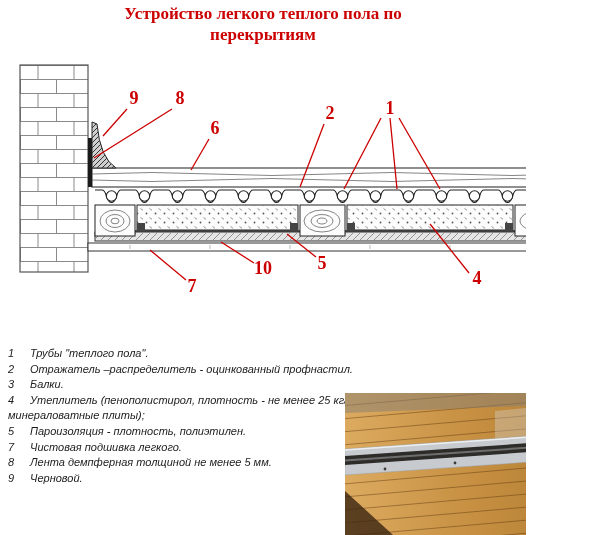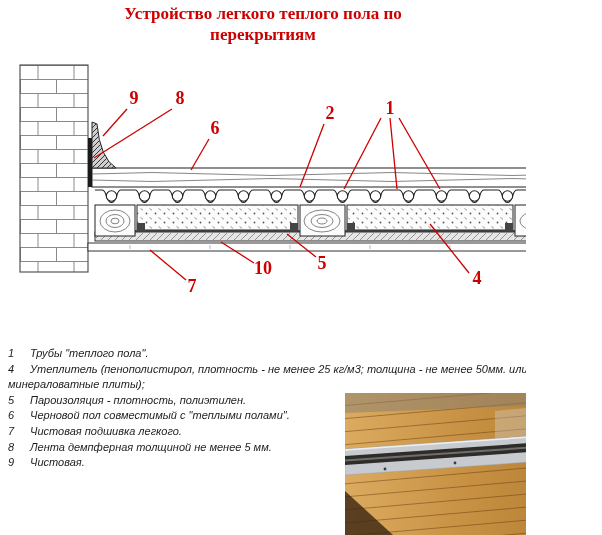--- a/index.html
+++ b/index.html
@@ -151,26 +151,27 @@
         <g>
           <line class="calline" x1="254" y1="223" x2="221" y2="202"></line>
           <text class="callout-text" x="263" y="234" text-anchor="middle">10</text>
         </g>
       </g>
     </svg>
   </div>
 
   <div class="legend">
     <div class="lrow"><span class="lnum">1</span><span class="ltxt">Трубы "теплого пола".</span></div>
+    <div class="lrow"><span class="lnum">2</span><span class="ltxt">Отражатель –распределитель - оцинкованный профнастил.</span></div>
+    <div class="lrow"><span class="lnum">3</span><span class="ltxt">Балки.</span></div>
     <div class="lrow"><span class="lnum">4</span><span class="ltxt">Утеплитель (пенополистирол, плотность - не менее 25 кг/м3; толщина - не менее 50мм. или минераловатные плиты);</span></div>
     <div class="lrow"><span class="lnum">5</span><span class="ltxt">Пароизоляция - плотность, полиэтилен.</span></div>
-    <div class="lrow"><span class="lnum">6</span><span class="ltxt">Черновой пол совместимый с "теплыми полами".</span></div>
     <div class="lrow"><span class="lnum">7</span><span class="ltxt">Чистовая подшивка легкого.</span></div>
     <div class="lrow"><span class="lnum">8</span><span class="ltxt">Лента демпферная толщиной не менее 5 мм.</span></div>
-    <div class="lrow"><span class="lnum">9</span><span class="ltxt">Чистовая.</span></div>
+    <div class="lrow"><span class="lnum">9</span><span class="ltxt">Черновой.</span></div>
   </div>
 
   <div class="photo">
     <svg width="257" height="142" viewBox="0 0 257 142">
       <defs>
         <linearGradient id="woodg" x1="0" y1="0" x2="1" y2="0">
           <stop offset="0" stop-color="#dcab60"></stop>
           <stop offset="0.5" stop-color="#c68f41"></stop>
           <stop offset="1" stop-color="#b07c33"></stop>
         </linearGradient>

